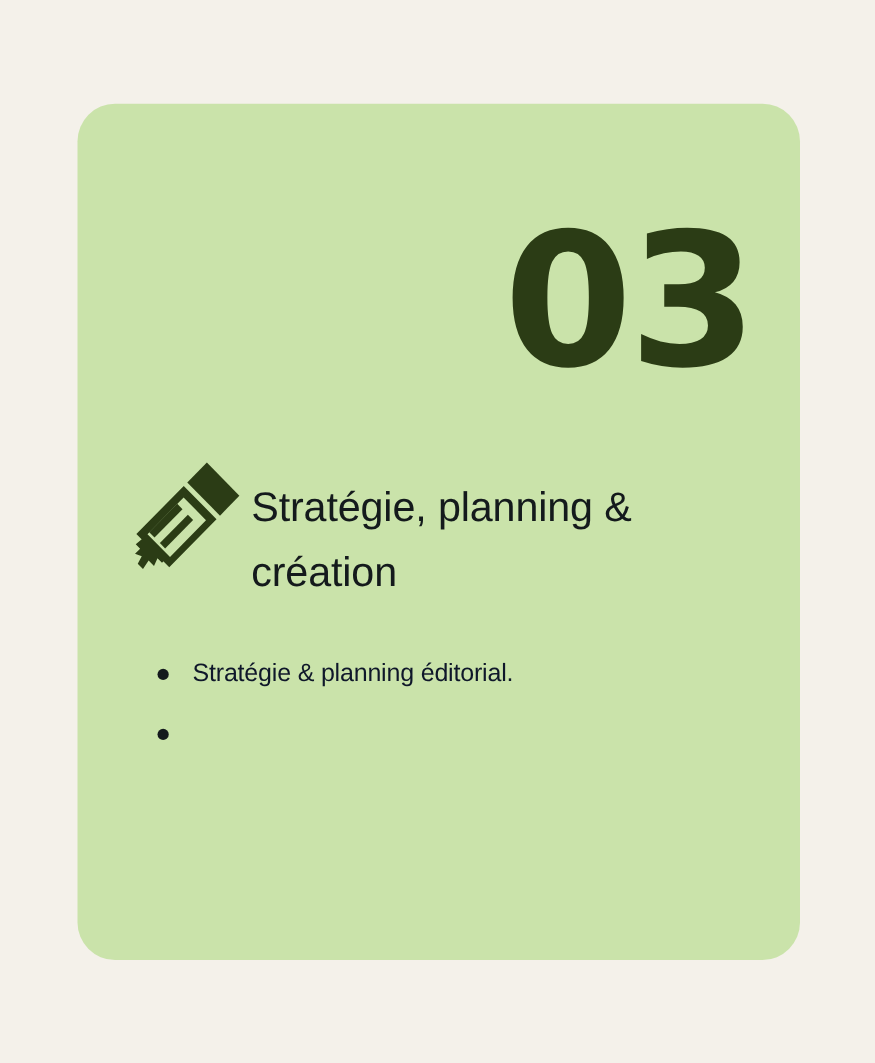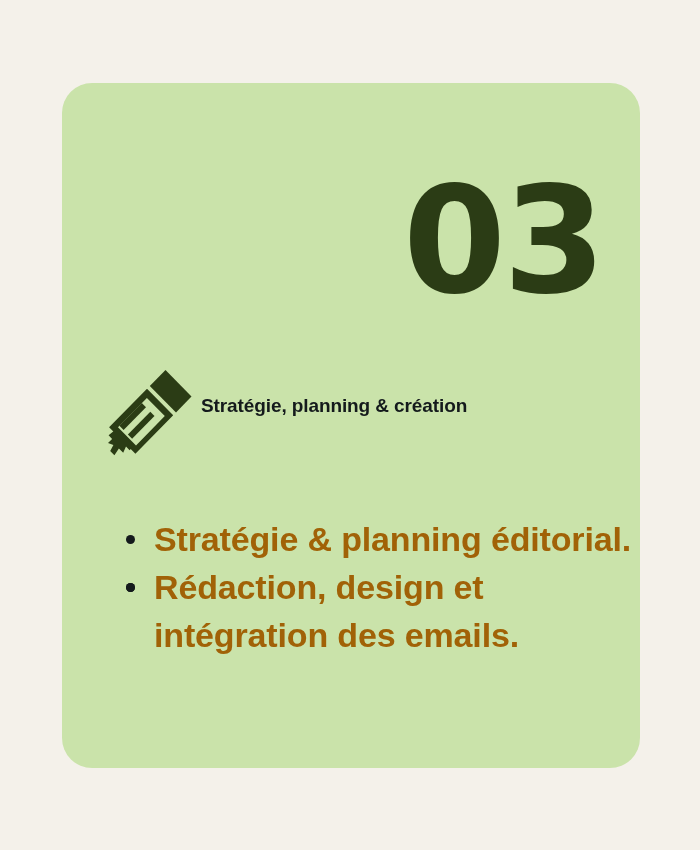--- a/index.html
+++ b/index.html
@@ -65,47 +65,47 @@
     display: block;
     width: 92px;
     height: 104px;
   }
   #card-title {
     flex: 1 1 auto;
     margin: 0;
     padding-top: 14px;
     padding-left: 4px;
     font-family: "Liberation Sans", sans-serif;
-    font-size: 19px;
-    font-weight: 700;
+    font-size: 33px;
+    font-weight: 400;
     line-height: 52px;
     letter-spacing: -0.1px;
     color: #141a1c;
     max-width: 375px;
   }
   
   #feature-list {
     position: absolute;
     left: 32px;
     top: 432px;
     width: 540px;
     margin: 0;
     padding: 0;
     list-style: none;
   }
   #feature-list li {
     position: relative;
     margin: 0 0 0 0;
     padding: 0 0 0 60px;
     font-family: "Liberation Sans", sans-serif;
-    font-size: 34px;
-    font-weight: 700;
+    font-size: 20px;
+    font-weight: 400;
     line-height: 48px;
     letter-spacing: -0.15px;
-    color: #a16207;
+    color: #0f172a;
   }
   #feature-list li .bullet-dot {
     position: absolute;
     left: 32px;
     top: 20px;
     width: 9px;
     height: 9px;
     border-radius: 50%;
     background: #141a1c;
   }
@@ -144,20 +144,16 @@
     </div>
 
     <ul id="feature-list">
       <li>
         <span class="bullet-dot"></span>
         <span>Stratégie &amp; planning éditorial.</span>
       </li>
       <li>
         <span class="bullet-dot"></span>
       </li>
-      <li>
-        <span class="bullet-dot"></span>
-        <span>Rédaction, design et intégration des emails.</span>
-      </li>
     </ul>
 
   </div>
 </div>
 
 </body></html>

